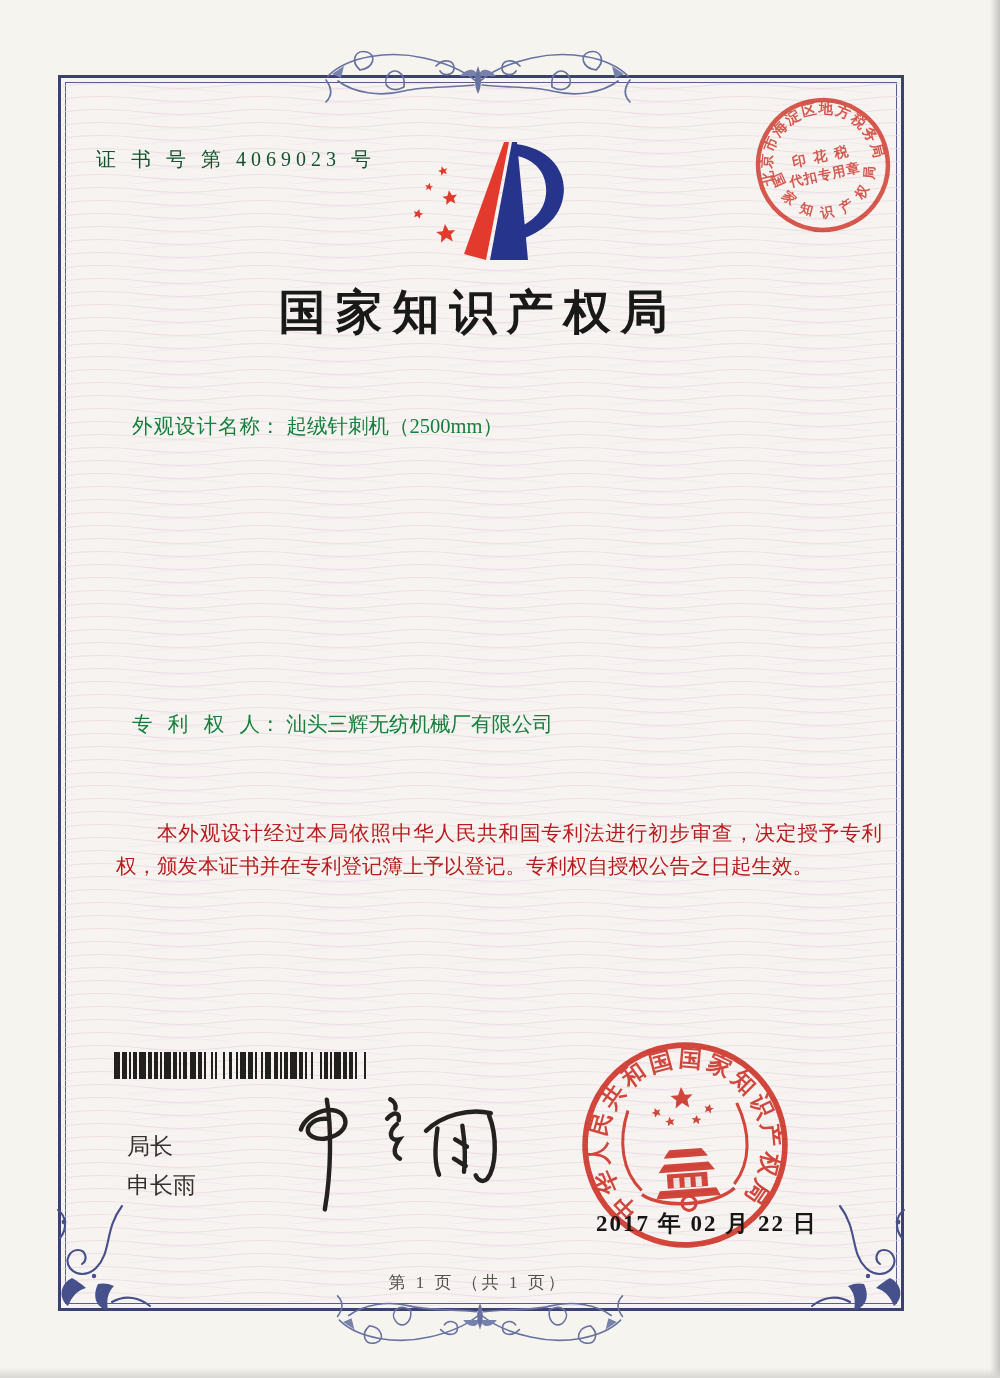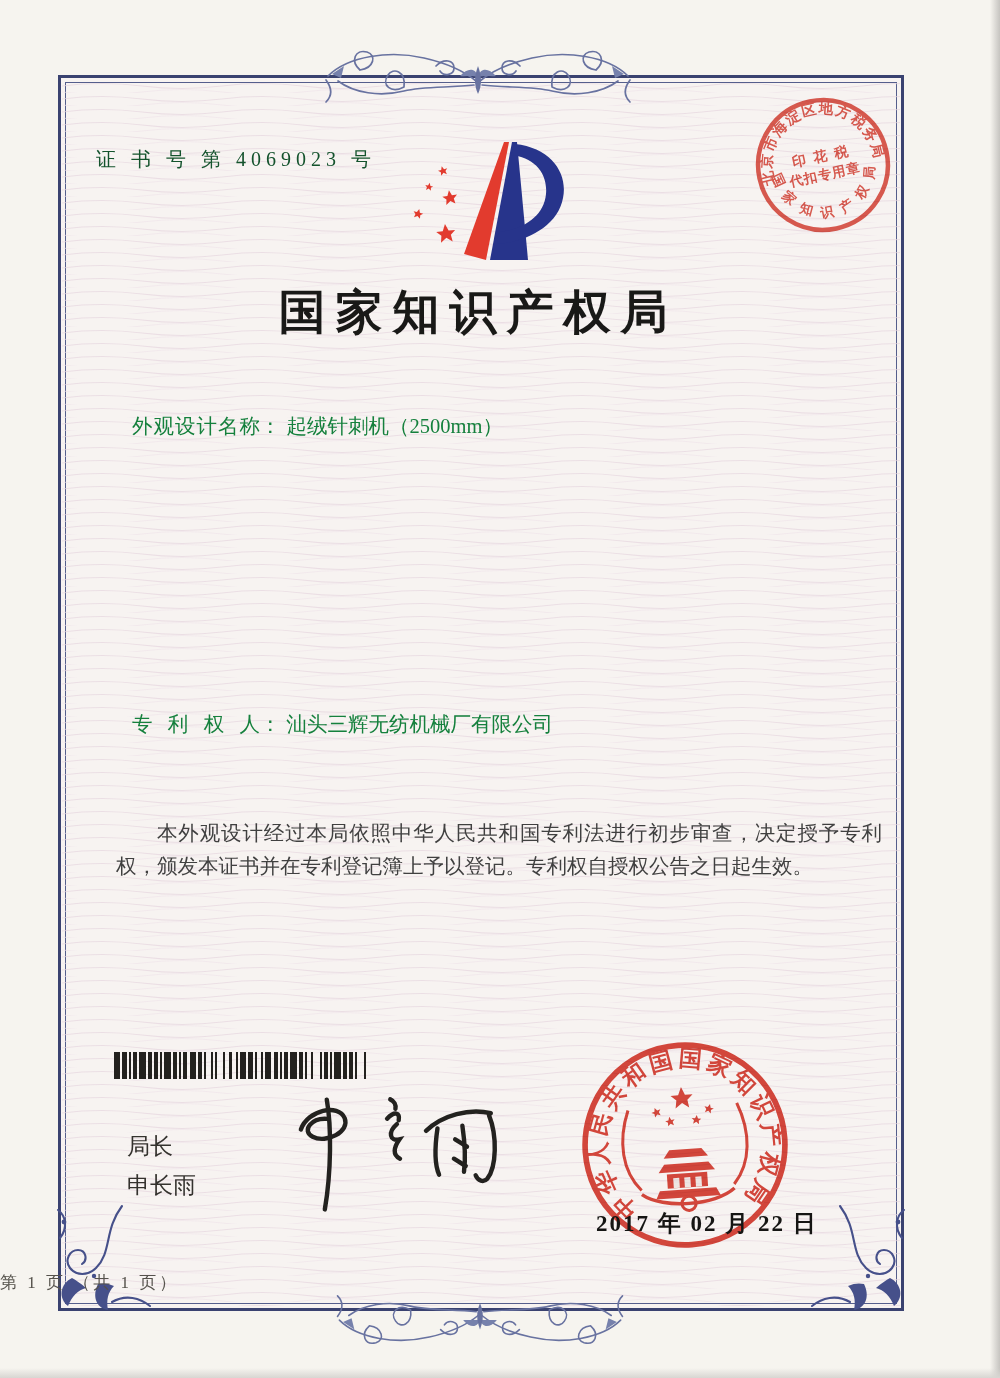--- a/index.html
+++ b/index.html
@@ -23,31 +23,31 @@
   .orn{position:absolute;}
   
   .abs{position:absolute;}
   .cert-no{left:96px;top:146px;font-size:20px;letter-spacing:5px;color:#14532d;}
   .title{left:0;top:281px;width:956px;text-align:center;font-size:47px;font-weight:bold;
     letter-spacing:10px;color:#191917;}
   .field{left:132px;font-size:20.5px;color:#15803d;white-space:nowrap;}
   .field .lab{display:inline-block;width:128px;text-align:justify;text-align-last:justify;}
   .field .colon{margin-right:6px;}
   .paras{left:116px;top:817px;width:766px;font-size:20.5px;line-height:33.4px;
-    text-align:justify;color:#404040;}
+    text-align:justify;color:#b91c1c;}
   .paras p{margin:0;text-indent:2em;}
   .barcode{left:114px;top:1052px;width:257px;height:27px;display:flex;}
   .barcode i{display:block;height:100%;}
   .sig-title{left:127px;top:1131px;font-size:23px;color:#34322e;font-family:"Liberation Sans","DejaVu Sans",sans-serif;}
   .sig-name{left:127px;top:1170px;font-size:23px;color:#34322e;font-family:"Liberation Sans","DejaVu Sans",sans-serif;}
   .signature{left:265px;top:1082px;transform:rotate(-2deg);}
   .seal{left:578px;top:1036px;mix-blend-mode:multiply;transform:rotate(-4deg);}
   .stamp{left:753px;top:95px;mix-blend-mode:multiply;transform:rotate(-12deg);}
   .seal-date{left:596px;top:1208px;font-size:23px;font-weight:600;letter-spacing:2px;color:#151513;}
-  .footer{left:0;top:1271px;width:956px;text-align:left;font-size:17px;letter-spacing:3px;color:#55524c;}
+  .footer{left:0;top:1271px;width:956px;text-align:center;font-size:17px;letter-spacing:3px;color:#55524c;}
   svg{display:block;}
 </style>
 </head>
 <body>
 
 <div id="page">
 
   <div class="frame">
     <div class="frame-inner"></div>
   </div>

